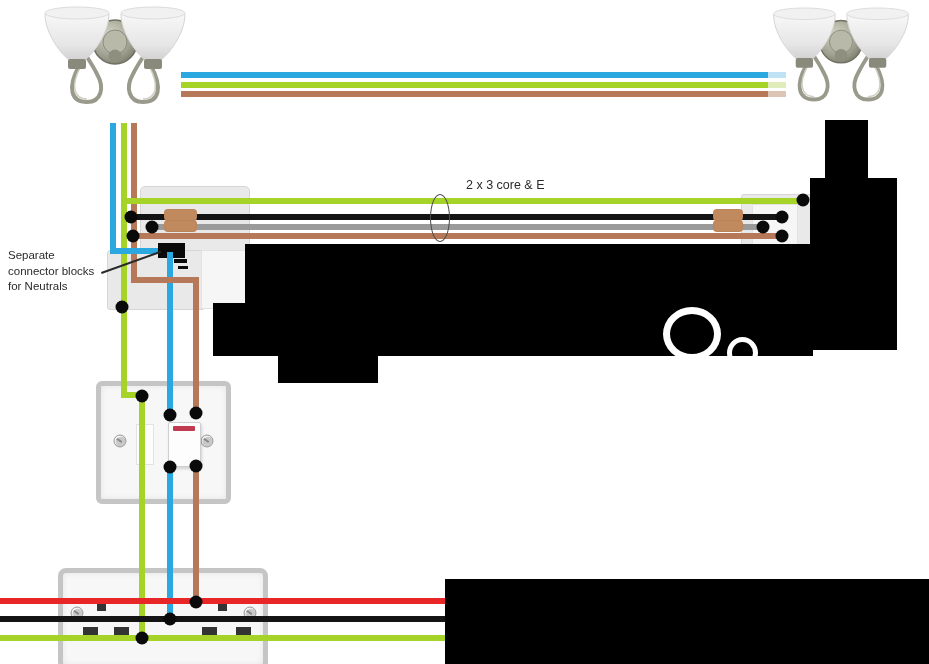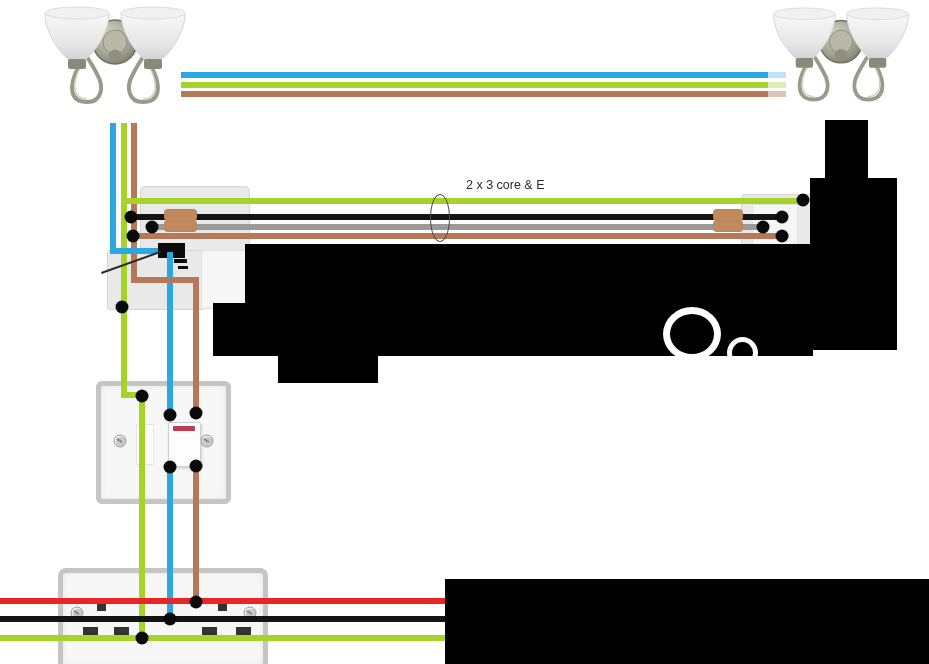--- a/index.html
+++ b/index.html
@@ -212,15 +212,18 @@
   <div class="redact" style="left:245px;top:244px;width:568px;height:112px;"></div>
   <div class="redact" style="left:213px;top:303px;width:66px;height:53px;"></div>
   <div class="redact" style="left:278px;top:356px;width:100px;height:27px;"></div>
   <div class="redact" style="left:825px;top:120px;width:43px;height:58px;"></div>
   <div class="redact" style="left:810px;top:178px;width:87px;height:172px;"></div>
   <div class="redact" style="left:445px;top:579px;width:484px;height:85px;"></div>
   <div class="ring" style="left:663px;top:307px;width:44px;height:40px;border-width:7px;"></div>
   <div class="ring" style="left:727px;top:337px;width:21px;height:22px;border-width:5px;"></div>
 
   <div class="label" id="cable-label">2 x 3 core &amp; E</div>
+  <div class="label" id="neutral-note">Separate
+connector blocks
+for Neutrals</div>
   <div id="pointer-line"></div>
 
 </div>
 
 </body></html>

